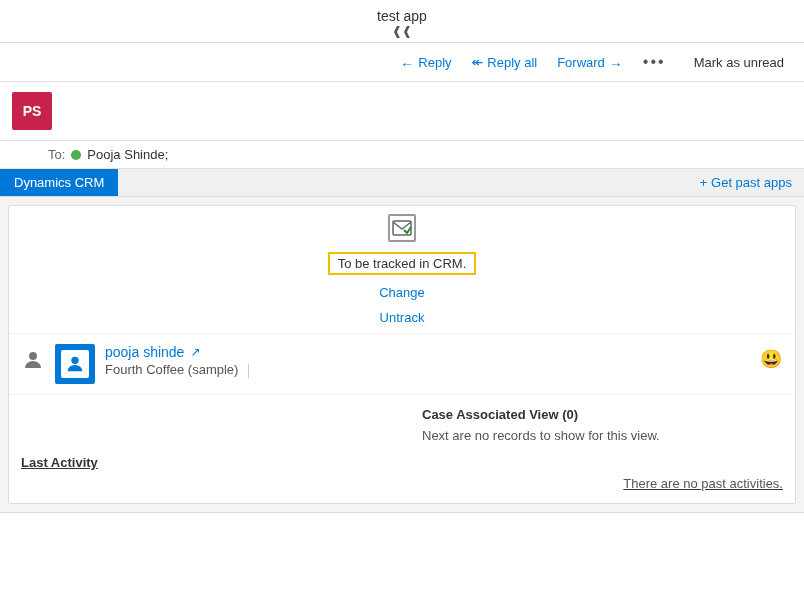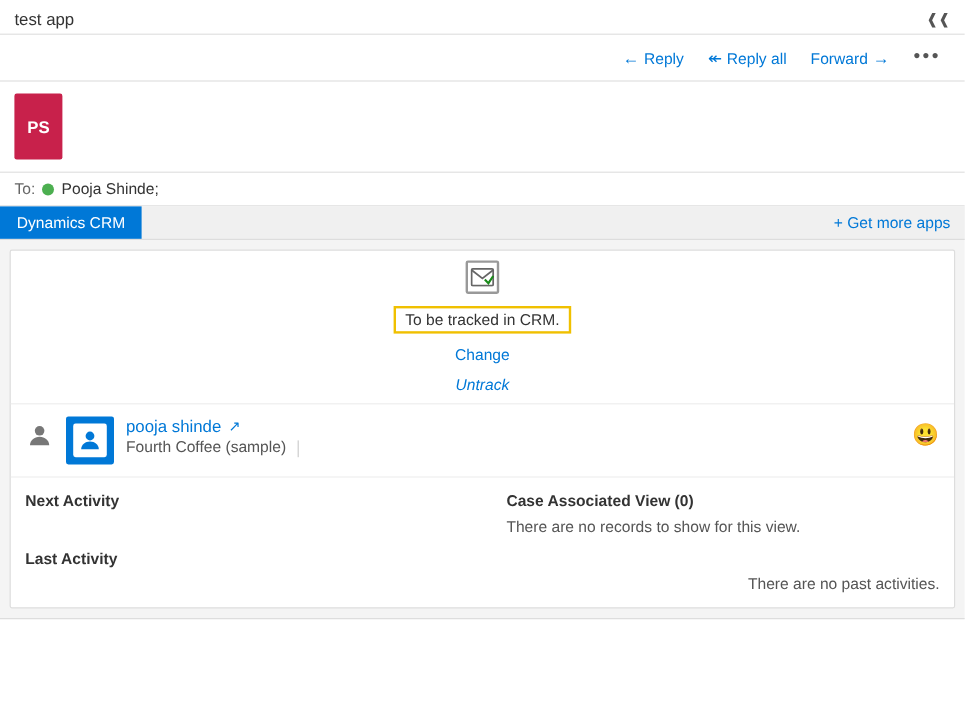--- a/index.html
+++ b/index.html
@@ -13,20 +13,21 @@
       color: #333;
     }
 
     
     .top-bar {
       display: flex;
       align-items: center;
       justify-content: space-between;
       padding: 8px 12px 4px 12px;
       border-bottom: 1px solid #e0e0e0;
+      flex-direction: column;
     }
     .app-title {
       font-size: 14px;
       color: #333;
     }
     .collapse-icon {
       color: #555;
       font-size: 12px;
       cursor: pointer;
     }
@@ -75,21 +76,21 @@
 
     
     .email-header {
       display: flex;
       align-items: flex-start;
       padding: 10px 12px;
       border-bottom: 1px solid #e0e0e0;
     }
     .avatar {
       width: 40px;
-      height: 55px;
+      height: 38px;
       background: #c8214b;
       color: #fff;
       display: flex;
       align-items: center;
       justify-content: center;
       font-weight: bold;
       font-size: 14px;
       border-radius: 2px;
       flex-shrink: 0;
       margin-right: 10px;
@@ -110,21 +111,21 @@
     
     .to-line {
       display: flex;
       align-items: center;
       padding: 6px 12px;
       font-size: 13px;
       color: #333;
       border-bottom: 1px solid #e0e0e0;
       gap: 6px;
     }
-    .to-label { color: #666; }
+    .to-label { color: #666; margin-left: 36px; }
     .recipient-dot {
       width: 10px;
       height: 10px;
       background: #4caf50;
       border-radius: 50%;
       display: inline-block;
     }
 
     
     .crm-panel {
@@ -197,21 +198,20 @@
       font-size: 13px;
       padding: 0 4px;
     }
     .untrack-btn {
       color: #0078d7;
       background: none;
       border: none;
       cursor: pointer;
       font-size: 13px;
       padding: 0 4px;
-      font-style: italic;
     }
 
     
     .contact-row {
       display: flex;
       align-items: flex-start;
       padding: 10px 12px;
       border-bottom: 1px solid #eee;
       gap: 10px;
     }
@@ -290,20 +290,21 @@
       margin-bottom: 6px;
     }
     .activity-text {
       font-size: 13px;
       color: #555;
     }
 
     
     .last-activity-section {
       padding: 0 12px 12px 12px;
+      text-decoration: underline;
     }
     .last-activity-title {
       font-size: 13px;
       font-weight: 600;
       color: #333;
       margin-bottom: 6px;
     }
     .last-activity-text {
       font-size: 13px;
       color: #555;
@@ -334,36 +335,37 @@
   </button>
   <button class="action-btn">
     <span class="arrow">↞</span>
     <span>Reply all</span>
   </button>
   <button class="action-btn">
     <span>Forward</span>
     <span class="arrow">→</span>
   </button>
   <button class="more-btn">•••</button>
+  <button class="mark-unread-btn">Mark as unread</button>
 </div>
 
 <div class="email-header">
   <div class="avatar">PS</div>
 </div>
 
 <div class="to-line">
   <span class="to-label">To:</span>
   <span class="recipient-dot"></span>
   <span>Pooja Shinde;</span>
 </div>
 
 <div class="crm-panel">
   <div class="crm-tab-bar">
     <div class="crm-tab">Dynamics CRM</div>
-    <button class="get-more-apps">+ Get more apps</button>
+    <button class="get-more-apps">+ Get past apps</button>
   </div>
 
   <div class="crm-content">
 
     <div class="tracking-bar">
       <div class="track-icon">
 
         <svg width="20" height="16" viewBox="0 0 20 16" fill="none" xmlns="http://www.w3.org/2000/svg">
           <rect x="1" y="1" width="18" height="14" rx="1" stroke="#666" stroke-width="1.5" fill="none"></rect>
           <polyline points="1,2 10,9 19,2" stroke="#666" stroke-width="1.5" fill="none"></polyline>
@@ -398,25 +400,24 @@
         <div class="contact-company">
           <span>Fourth Coffee (sample)</span>
           <span class="vertical-divider"></span>
         </div>
       </div>
       <span class="smiley-icon">😃</span>
     </div>
 
     <div class="activities-section">
       <div class="activity-col">
-        <div class="activity-title">Next Activity</div>
       </div>
       <div class="activity-col">
         <div class="activity-title">Case Associated View (0)</div>
-        <div class="activity-text">There are no records to show for this view.</div>
+        <div class="activity-text">Next are no records to show for this view.</div>
       </div>
     </div>
 
     <div class="last-activity-section">
       <div class="last-activity-title">Last Activity</div>
       <div class="last-activity-text">There are no past activities.</div>
     </div>
 
   </div>
 </div>

